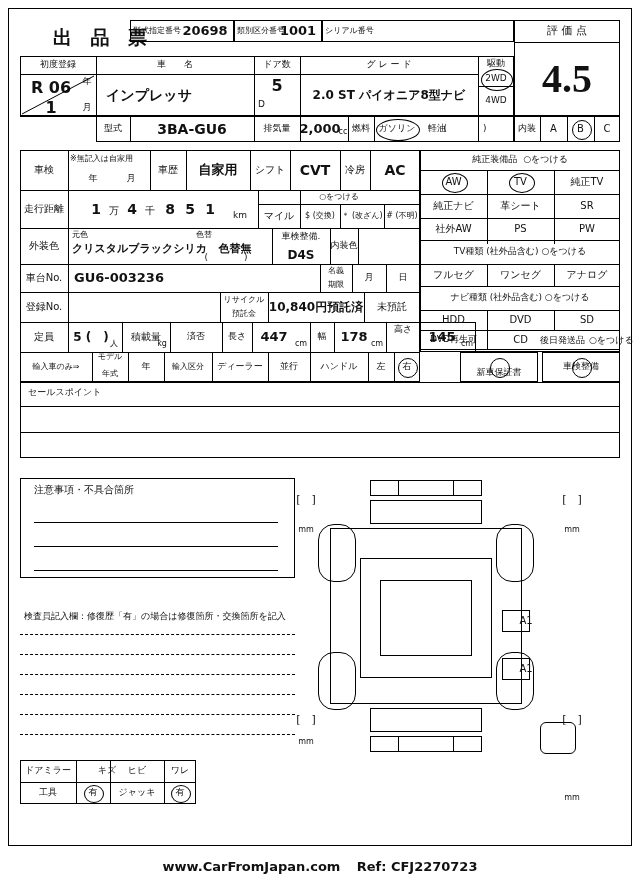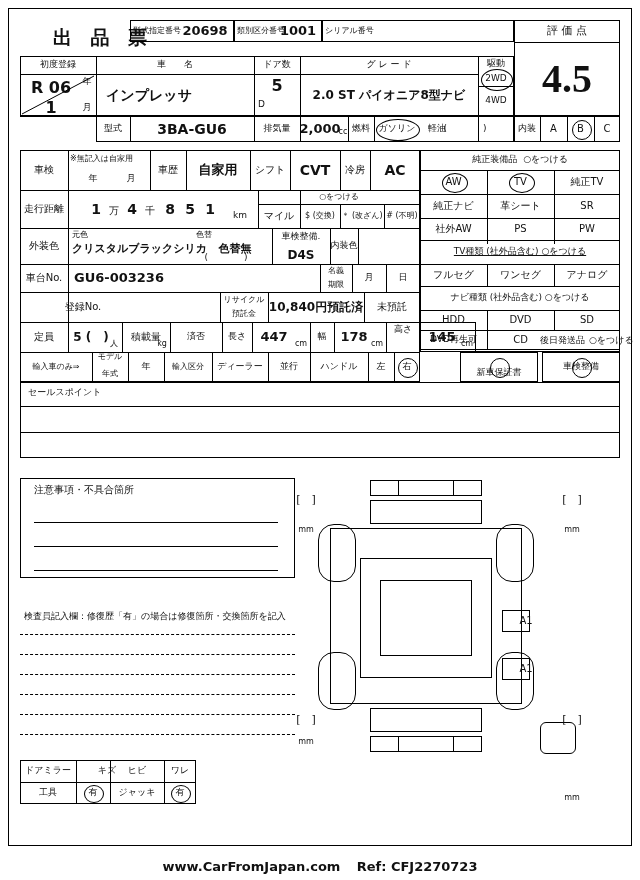--- a/index.html
+++ b/index.html
@@ -195,21 +195,21 @@
   <div class="t f8" style="left:320px;top:264px;width:32px;height:14px;">名義</div>
   <div class="t f8" style="left:320px;top:278px;width:32px;height:14px;">期限</div>
   <div class="t f9" style="left:352px;top:264px;width:34px;height:28px;">月</div>
   <div class="t f9" style="left:386px;top:264px;width:34px;height:28px;">日</div>
 
   <div class="hline" style="left:20px;top:322px;width:400px;"></div>
   <div class="vline" style="left:68px;top:292px;height:30px;"></div>
   <div class="vline" style="left:220px;top:292px;height:30px;"></div>
   <div class="vline" style="left:268px;top:292px;height:30px;"></div>
   <div class="vline" style="left:364px;top:292px;height:30px;"></div>
-  <div class="t f10" style="left:20px;top:292px;width:48px;height:30px;margin-left:39px;">登録No.</div>
+  <div class="t f10" style="left:20px;top:292px;width:48px;height:30px;">登録No.</div>
   <div class="t f8" style="left:220px;top:293px;width:48px;height:14px;">リサイクル</div>
   <div class="t f8" style="left:220px;top:307px;width:48px;height:14px;">預託金</div>
   <div class="t f12 hand" style="left:268px;top:292px;width:96px;height:30px;">10,840円預託済</div>
   <div class="t f10" style="left:364px;top:292px;width:56px;height:30px;">未預託</div>
 
   <div class="hline" style="left:20px;top:352px;width:400px;"></div>
   <div class="vline" style="left:68px;top:322px;height:30px;"></div>
   <div class="vline" style="left:122px;top:322px;height:30px;"></div>
   <div class="vline" style="left:170px;top:322px;height:30px;"></div>
   <div class="vline" style="left:222px;top:322px;height:30px;"></div>
@@ -285,21 +285,21 @@
   <div class="t f10" style="left:554px;top:170px;width:66px;height:24px;">純正TV</div>
 
   <div class="t f10" style="left:420px;top:194px;width:67px;height:24px;">純正ナビ</div>
   <div class="t f10" style="left:487px;top:194px;width:67px;height:24px;">革シート</div>
   <div class="t f10" style="left:554px;top:194px;width:66px;height:24px;">SR</div>
 
   <div class="t f10" style="left:420px;top:218px;width:67px;height:22px;">社外AW</div>
   <div class="t f10" style="left:487px;top:218px;width:67px;height:22px;">PS</div>
   <div class="t f10" style="left:554px;top:218px;width:66px;height:22px;">PW</div>
 
-  <div class="t f9" style="left:420px;top:240px;width:200px;height:24px;text-decoration:underline;">TV種類 (社外品含む) ○をつける</div>
+  <div class="t f9" style="left:420px;top:240px;width:200px;height:24px;">TV種類 (社外品含む) ○をつける</div>
   <div class="vline" style="left:487px;top:264px;height:22px;"></div>
   <div class="vline" style="left:554px;top:264px;height:22px;"></div>
   <div class="t f10" style="left:420px;top:264px;width:67px;height:22px;">フルセグ</div>
   <div class="t f10" style="left:487px;top:264px;width:67px;height:22px;">ワンセグ</div>
   <div class="t f10" style="left:554px;top:264px;width:66px;height:22px;">アナログ</div>
 
   <div class="t f9" style="left:420px;top:286px;width:200px;height:24px;">ナビ種類 (社外品含む) ○をつける</div>
   <div class="vline" style="left:487px;top:310px;height:40px;"></div>
   <div class="vline" style="left:554px;top:310px;height:20px;"></div>
   <div class="t f10" style="left:420px;top:310px;width:67px;height:20px;">HDD</div>

